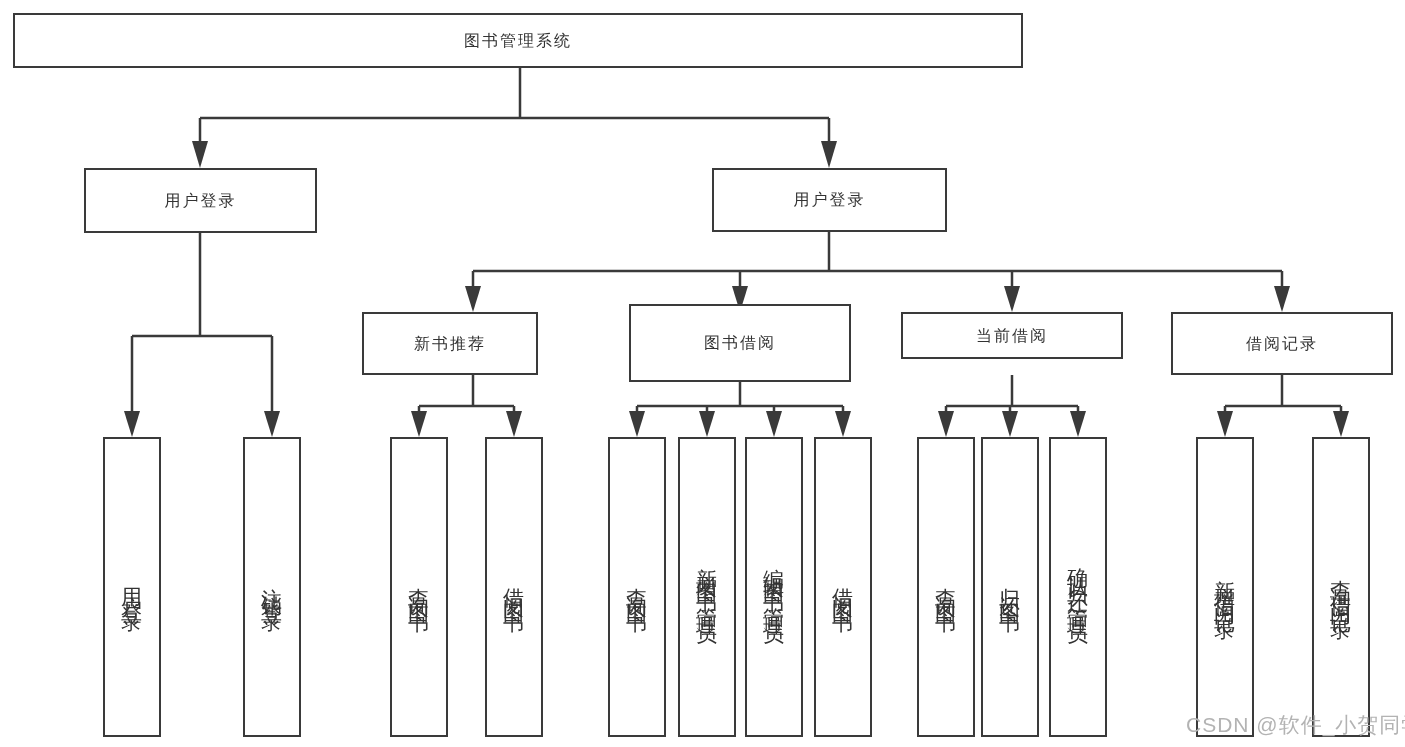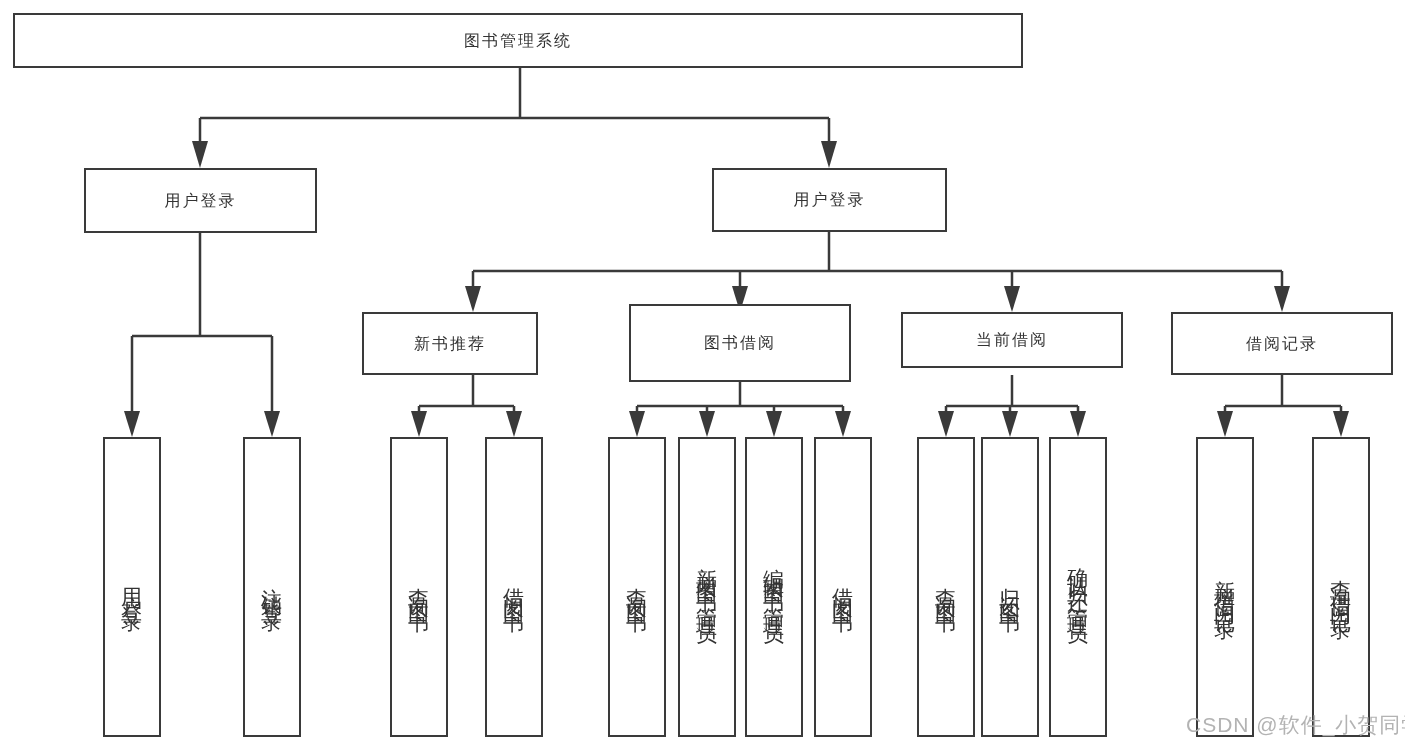--- a/index.html
+++ b/index.html
@@ -81,21 +81,21 @@
     </g>
   </svg>
 
   <div class="node h" style="left:13px;top:13px;width:1010px;height:55px">图书管理系统</div>
 
   <div class="node h" style="left:84px;top:168px;width:233px;height:65px">用户登录</div>
   <div class="node h" style="left:712px;top:168px;width:235px;height:64px">用户登录</div>
 
   <div class="node h" style="left:362px;top:312px;width:176px;height:63px">新书推荐</div>
   <div class="node h" style="left:629px;top:304px;width:222px;height:78px">图书借阅</div>
-  <div class="node h" style="left:901px;top:312px;width:222px;height:56px">当前借阅</div>
+  <div class="node h" style="left:901px;top:312px;width:222px;height:47px">当前借阅</div>
   <div class="node h" style="left:1171px;top:312px;width:222px;height:63px">借阅记录</div>
 
   <div class="node v" style="left:103px;top:437px;width:58px;height:300px">用户登录</div>
   <div class="node v" style="left:243px;top:437px;width:58px;height:300px">注销登录</div>
   <div class="node v" style="left:390px;top:437px;width:58px;height:300px">查询图书</div>
   <div class="node v" style="left:485px;top:437px;width:58px;height:300px">借阅图书</div>
   <div class="node v" style="left:608px;top:437px;width:58px;height:300px">查询图书</div>
   <div class="node v" style="left:678px;top:437px;width:58px;height:300px">新增图书（管理员）</div>
   <div class="node v" style="left:745px;top:437px;width:58px;height:300px">编辑图书（管理员）</div>
   <div class="node v" style="left:814px;top:437px;width:58px;height:300px">借阅图书</div>

